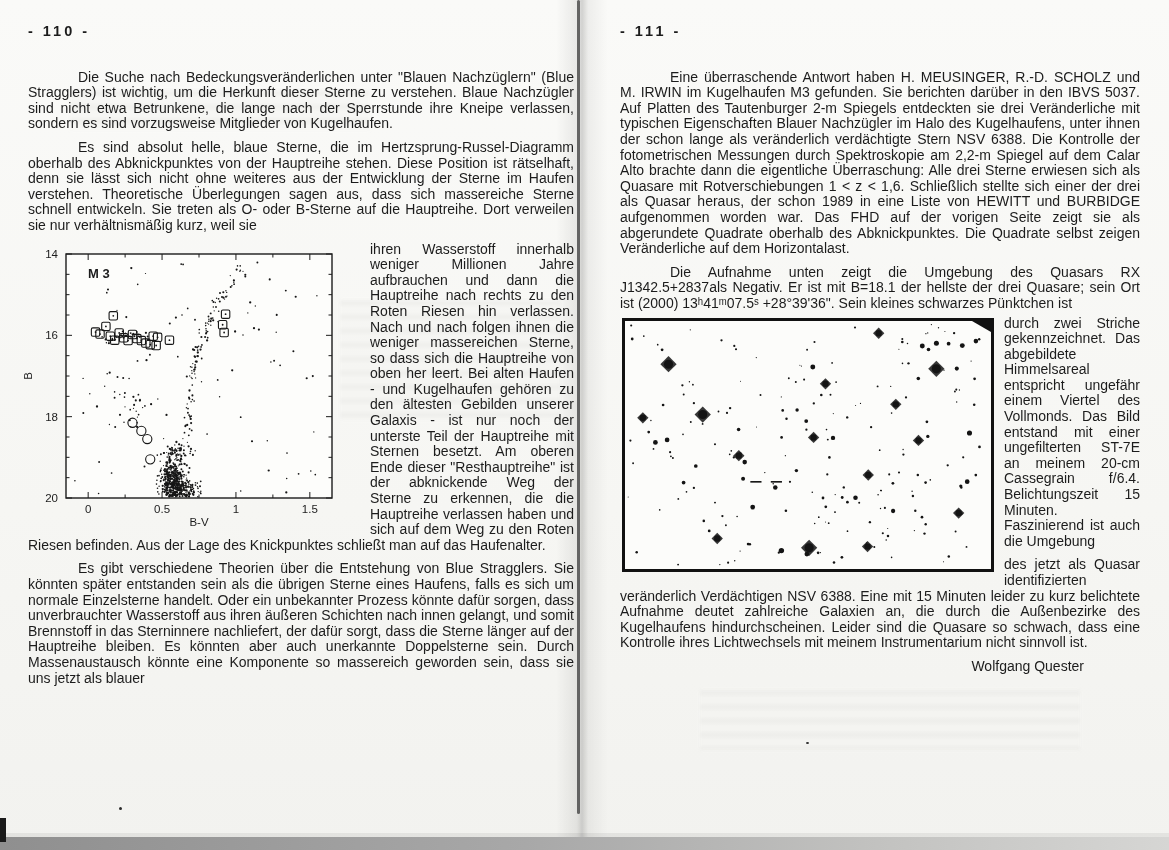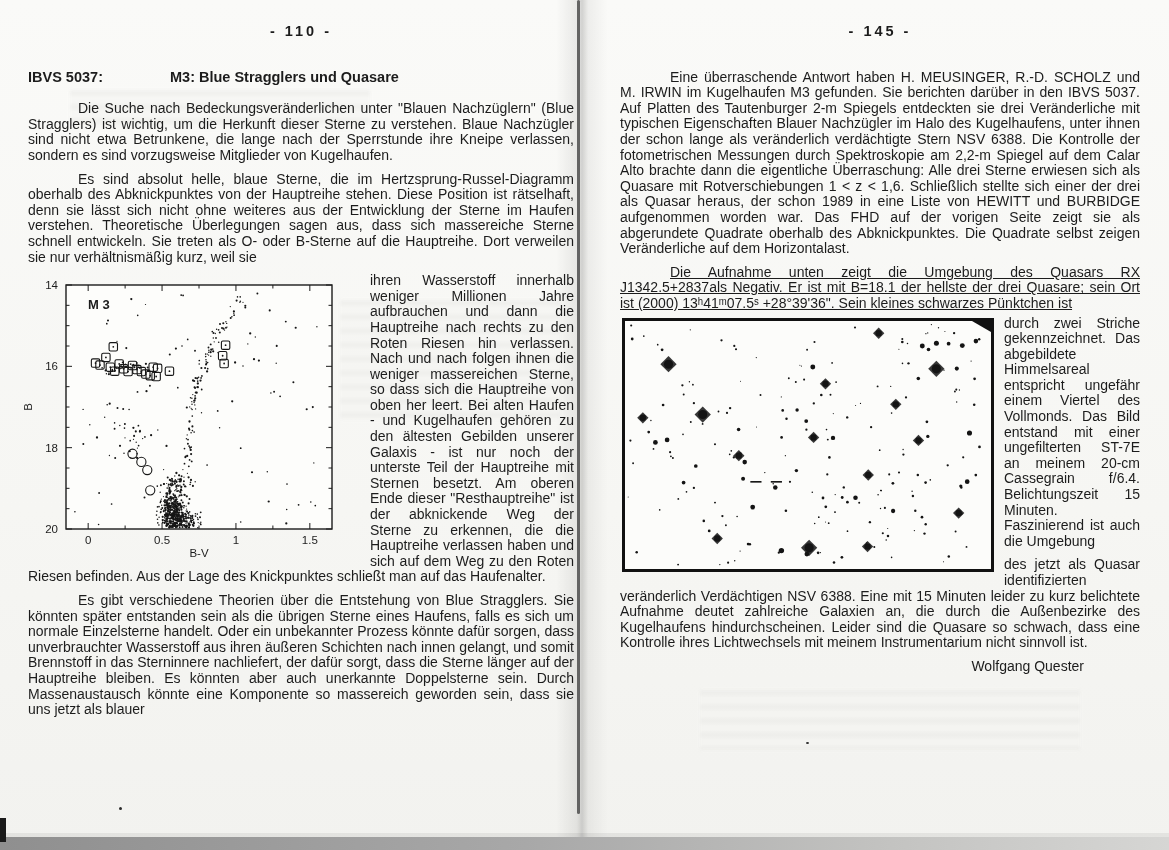--- a/index.html
+++ b/index.html
@@ -20,21 +20,21 @@
   .edge-nub{position:absolute;left:0;bottom:8px;width:6px;height:24px;background:#1a1a1a;}
   .ghost{position:absolute;opacity:.55;filter:blur(1.5px);pointer-events:none;
     background:repeating-linear-gradient(180deg,#ebebe8 0 6px,#f5f5f2 6px 14px);}
   
   .page{position:absolute;top:0;height:850px;}
   .page-left{left:0;width:583px;}
   .page-right{left:583px;width:586px;}
   .content{position:absolute;text-align:justify;font-size:14px;line-height:15.6px;}
   .pl-content{left:28px;top:24px;width:546px;}
   .pr-content{left:620px;top:24px;width:520px;}
-  .page-num{text-align:center;font-weight:bold;letter-spacing:3px;font-size:14.5px;margin-bottom:30px;}
+  .page-num{font-weight:bold;letter-spacing:3px;font-size:14.5px;margin-bottom:30px;}
   .title-row{display:flex;margin:14px 0 16px 0;font-weight:bold;font-size:14.5px;text-align:left;}
   .kicker{width:142px;flex:0 0 auto;}
   .para{margin:0 0 8px 0;}
   .indent{text-indent:50px;}
   .wrap-para{margin:0 0 8px 0;}
   .figure-wrap{float:left;width:340px;height:282px;margin:2px 10px 2px -8px;position:relative;}
   .photo-wrap{float:left;width:372px;height:254px;margin:2px 10px 2px 2px;position:relative;}
   .signature{text-align:right;padding-right:56px;font-size:14px;}
   svg text{font-family:"Liberation Sans", sans-serif;}
   .speck{position:absolute;background:#2a2a2a;border-radius:50%;}
@@ -44,24 +44,20 @@
 
 <div class="scan-bg"></div>
 
 <div class="ghost" style="left:70px;top:90px;width:300px;height:40px;"></div>
 <div class="ghost" style="left:340px;top:300px;width:220px;height:120px;"></div>
 <div class="ghost" style="left:700px;top:690px;width:380px;height:60px;"></div>
 
 <div class="page page-left">
   <div class="content pl-content">
     <div class="page-num">-  110  -</div>
-    <div class="title-row">
-      <span class="kicker">IBVS 5037:</span>
-      <span>M3: Blue Stragglers und Quasare</span>
-    </div>
     <p class="para indent">Die Suche nach Bedeckungsveränderlichen unter "Blauen Nachzüglern" (Blue Stragglers) ist wichtig, um die Herkunft dieser Sterne zu verstehen. Blaue Nachzügler sind nicht etwa Betrunkene, die lange nach der Sperrstunde ihre Kneipe verlassen, sondern es sind vorzugsweise Mitglieder von Kugelhaufen.</p>
     <p class="para indent">Es sind absolut helle, blaue Sterne, die im Hertzsprung-Russel-Diagramm oberhalb des Abknickpunktes von der Hauptreihe stehen. Diese Position ist rätselhaft, denn sie lässt sich nicht ohne weiteres aus der Entwicklung der Sterne im Haufen verstehen. Theoretische Überlegungen sagen aus, dass sich massereiche Sterne schnell entwickeln. Sie treten als O- oder B-Sterne auf die Hauptreihe. Dort verweilen sie nur verhältnismäßig kurz, weil sie</p>
     <div class="figure-wrap">
       <svg id="cmd-svg" width="340" height="282" viewBox="0 0 340 282">
           <g>
             <rect x="46" y="10" width="266" height="244" fill="#fdfdfb" stroke="#1c1c1c" stroke-width="1.4"></rect>
             <g stroke="#1c1c1c" stroke-width="1">
               <line x1="68.16666666666667" y1="254" x2="68.16666666666667" y2="248"></line>
               <line x1="68.16666666666667" y1="10" x2="68.16666666666667" y2="16"></line>
               <line x1="105.11111111111111" y1="254" x2="105.11111111111111" y2="250.5"></line>
@@ -1032,23 +1028,23 @@
           </g>
         </svg>
     </div>
     <p class="wrap-para">ihren Wasserstoff innerhalb weniger Millionen Jahre aufbrauchen und dann die Hauptreihe nach rechts zu den Roten Riesen hin verlassen. Nach und nach folgen ihnen die weniger massereichen Sterne, so dass sich die Hauptreihe von oben her leert. Bei alten Haufen - und Kugelhaufen gehören zu den ältesten Gebilden unserer Galaxis - ist nur noch der unterste Teil der Hauptreihe mit Sternen besetzt. Am oberen Ende dieser "Resthauptreihe" ist der abknickende Weg der Sterne zu erkennen, die die Hauptreihe verlassen haben und sich auf dem Weg zu den Roten Riesen befinden. Aus der Lage des Knickpunktes schließt man auf das Haufenalter.</p>
     <p class="para indent" style="clear:none;">Es gibt verschiedene Theorien über die Entstehung von Blue Stragglers. Sie könnten später entstanden sein als die übrigen Sterne eines Haufens, falls es sich um normale Einzelsterne handelt. Oder ein unbekannter Prozess könnte dafür sorgen, dass unverbrauchter Wasserstoff aus ihren äußeren Schichten nach innen gelangt, und somit Brennstoff in das Sterninnere nachliefert, der dafür sorgt, dass die Sterne länger auf der Hauptreihe bleiben. Es könnten aber auch unerkannte Doppelsterne sein. Durch Massenaustausch könnte eine Komponente so massereich geworden sein, dass sie uns jetzt als blauer</p>
   </div>
 </div>
 
 <div class="page page-right"></div>
 <div class="content pr-content">
-  <div class="page-num">-  145  -</div>
+  <div class="page-num">-  111  -</div>
   <p class="para indent">Eine überraschende Antwort haben H. MEUSINGER, R.-D. SCHOLZ und M. IRWIN im Kugelhaufen M3 gefunden. Sie berichten darüber in den IBVS 5037. Auf Platten des Tautenburger 2-m Spiegels entdeckten sie drei Veränderliche mit typischen Eigenschaften Blauer Nachzügler im Halo des Kugelhaufens, unter ihnen der schon lange als veränderlich verdächtigte Stern NSV 6388. Die Kontrolle der fotometrischen Messungen durch Spektroskopie am 2,2-m Spiegel auf dem Calar Alto brachte dann die eigentliche Überraschung: Alle drei Sterne erwiesen sich als Quasare mit Rotverschiebungen 1 &lt; z &lt; 1,6. Schließlich stellte sich einer der drei als Quasar heraus, der schon 1989 in eine Liste von HEWITT und BURBIDGE aufgenommen worden war. Das FHD auf der vorigen Seite zeigt sie als abgerundete Quadrate oberhalb des Abknickpunktes. Die Quadrate selbst zeigen Veränderliche auf dem Horizontalast.</p>
-  <p class="para indent" style="margin-bottom:4px;text-decoration:underline;">Die Aufnahme unten zeigt die Umgebung des Quasars RX J1342.5+2837als Negativ. Er ist mit B=18.1 der hellste der drei Quasare; sein Ort ist (2000) 13ʰ41ᵐ07.5ˢ   +28°39'36". Sein kleines schwarzes Pünktchen ist</p>
+  <p class="para indent" style="margin-bottom:4px;">Die Aufnahme unten zeigt die Umgebung des Quasars RX J1342.5+2837als Negativ. Er ist mit B=18.1 der hellste der drei Quasare; sein Ort ist (2000) 13ʰ41ᵐ07.5ˢ   +28°39'36". Sein kleines schwarzes Pünktchen ist</p>
   <div class="photo-wrap">
     <svg id="photo-svg" width="372" height="254" viewBox="0 0 372 254">
         <g>
           <rect x="1.5" y="1.5" width="369" height="251" fill="#fcfcfa" stroke="#111" stroke-width="3"></rect>
           <g fill="#141414">
             <circle cx="10.2" cy="21.0" r="1.38"></circle>
             <circle cx="257.7" cy="132.2" r="0.86"></circle>
             <circle cx="173.8" cy="64.1" r="1.00"></circle>
             <circle cx="268.7" cy="68.4" r="0.64"></circle>
             <circle cx="281.1" cy="131.5" r="0.68"></circle>

